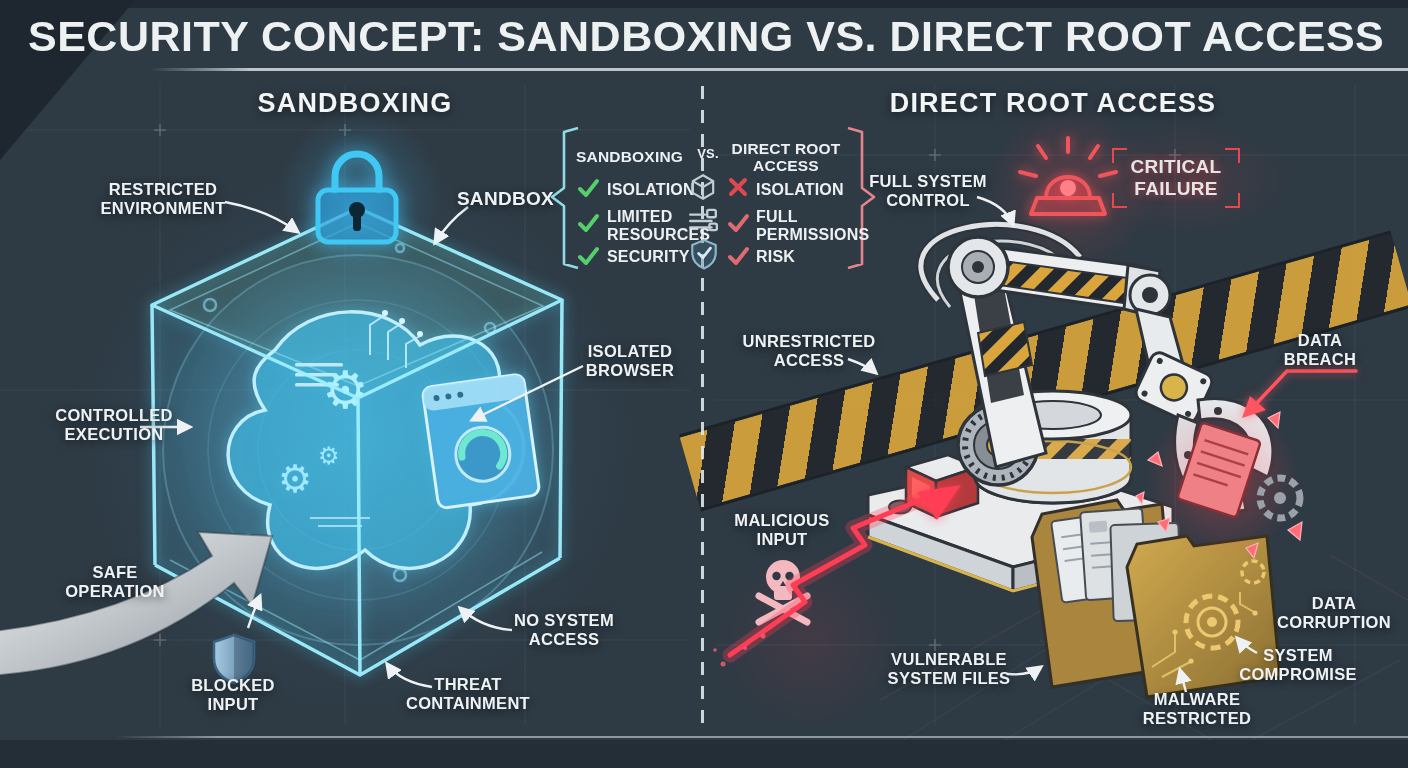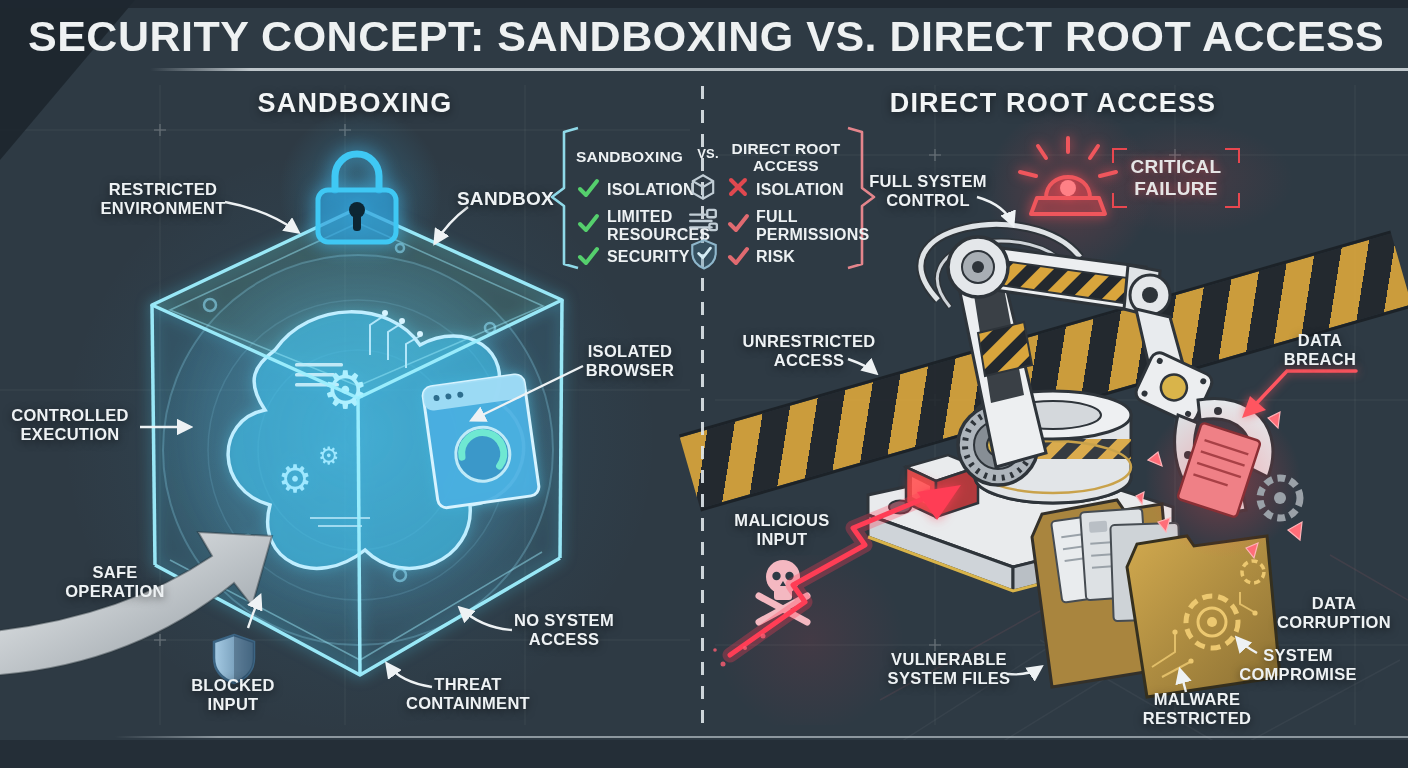--- a/index.html
+++ b/index.html
@@ -464,21 +464,21 @@
       <path d="M848,359 Q868,366 876,373"></path>
       <path d="M1008,674 Q1028,676 1041,667"></path>
       <path d="M1186,692 L1180,670"></path>
       <path d="M1257,653 Q1244,646 1237,638"></path>
     </g>
   </svg>
 
   <div class="lbl" style="left:73px;top:180px;width:180px;">RESTRICTED
 ENVIRONMENT</div>
   <div class="lbl" style="left:442px;top:188px;width:112px;font-size:19px;text-align:right;">SANDBOX</div>
-  <div class="lbl" style="left:0;top:406px;width:140px;">CONTROLLED
+  <div class="lbl" style="left:0;top:406px;width:140px;padding-left:44px;">CONTROLLED
 EXECUTION</div>
   <div class="lbl" style="left:565px;top:342px;width:130px;">ISOLATED
 BROWSER</div>
   <div class="lbl" style="left:45px;top:563px;width:140px;">SAFE
 OPERATION</div>
   <div class="lbl" style="left:163px;top:676px;width:140px;">BLOCKED
 INPUT</div>
   <div class="lbl" style="left:494px;top:611px;width:140px;">NO SYSTEM
 ACCESS</div>
   <div class="lbl" style="left:388px;top:675px;width:160px;">THREAT

